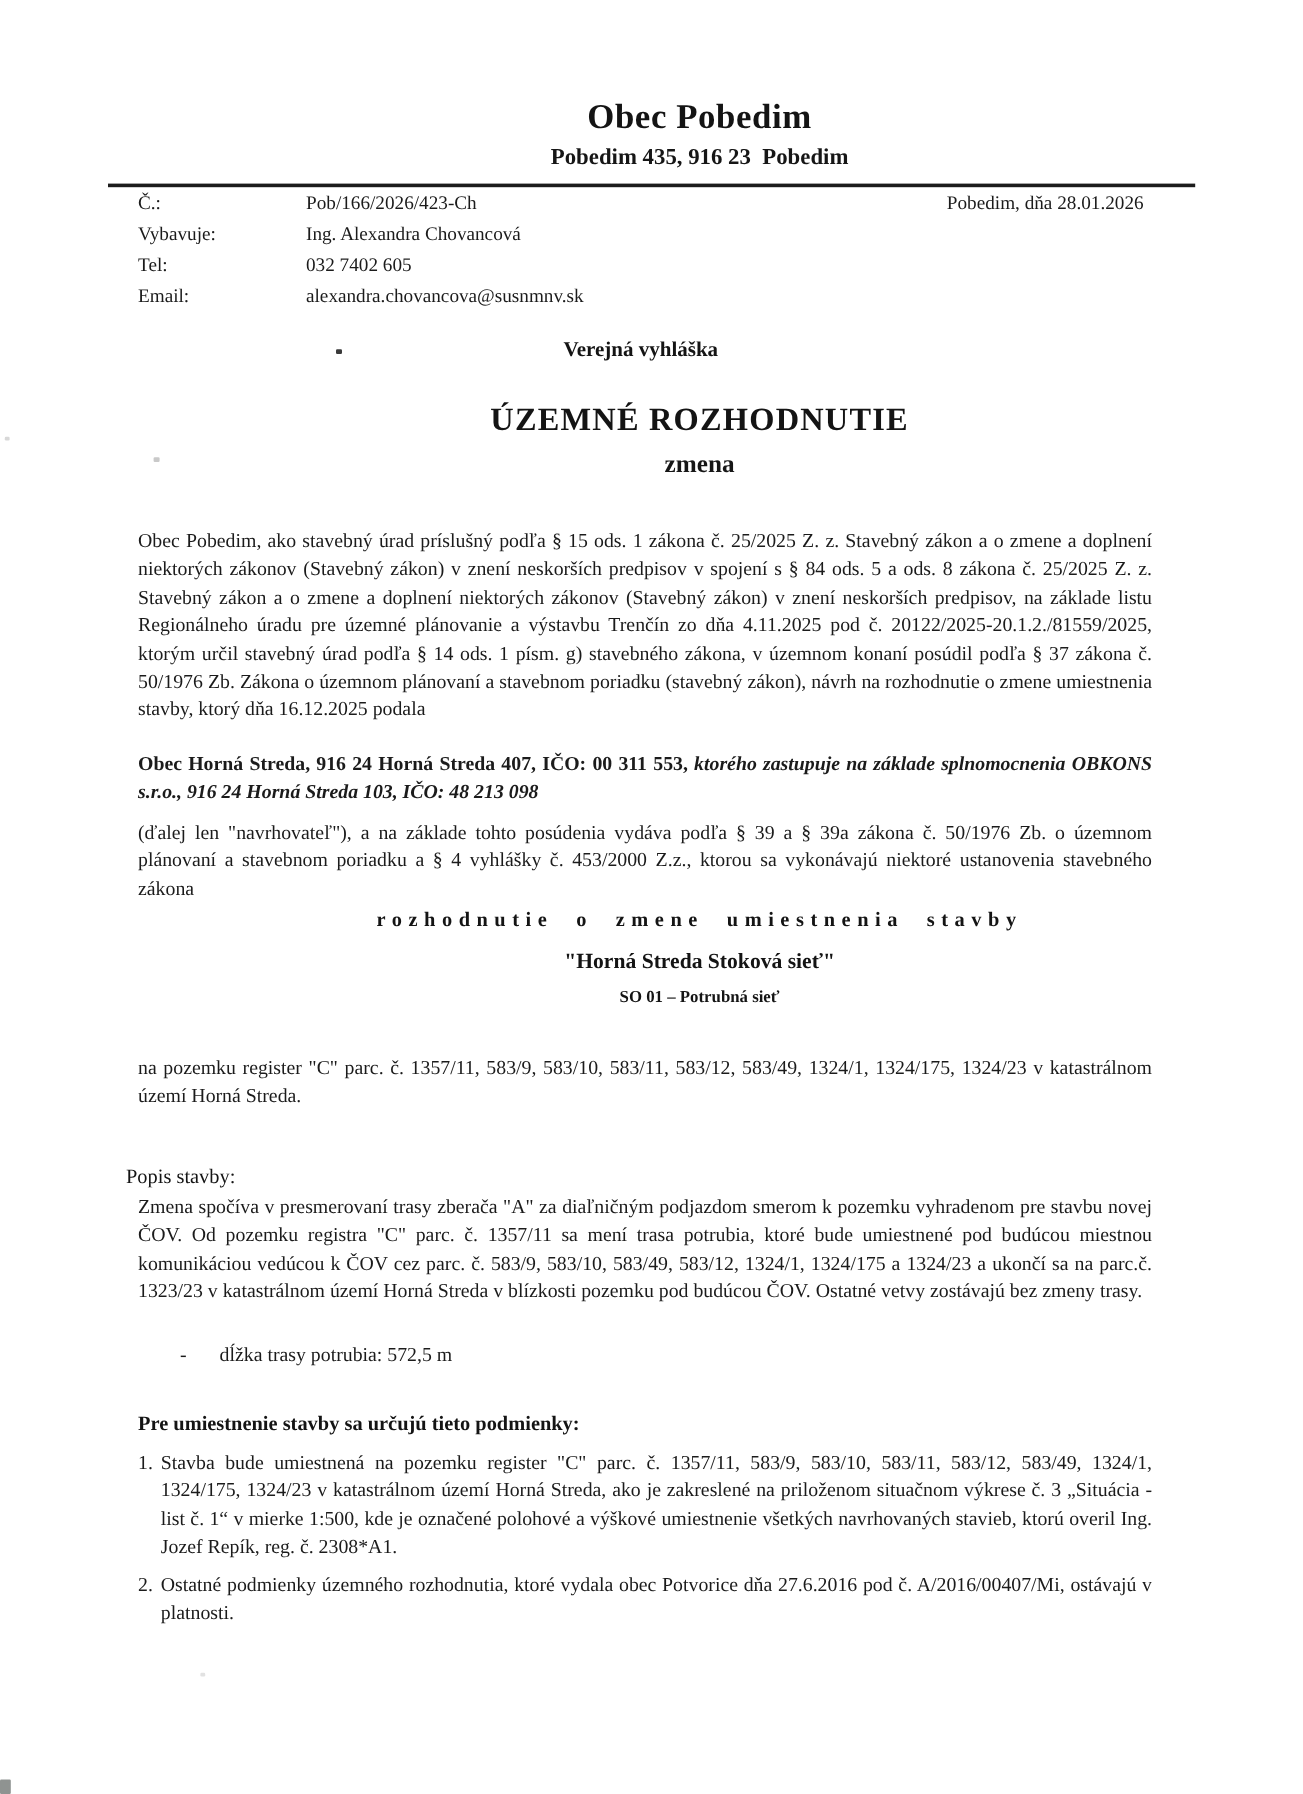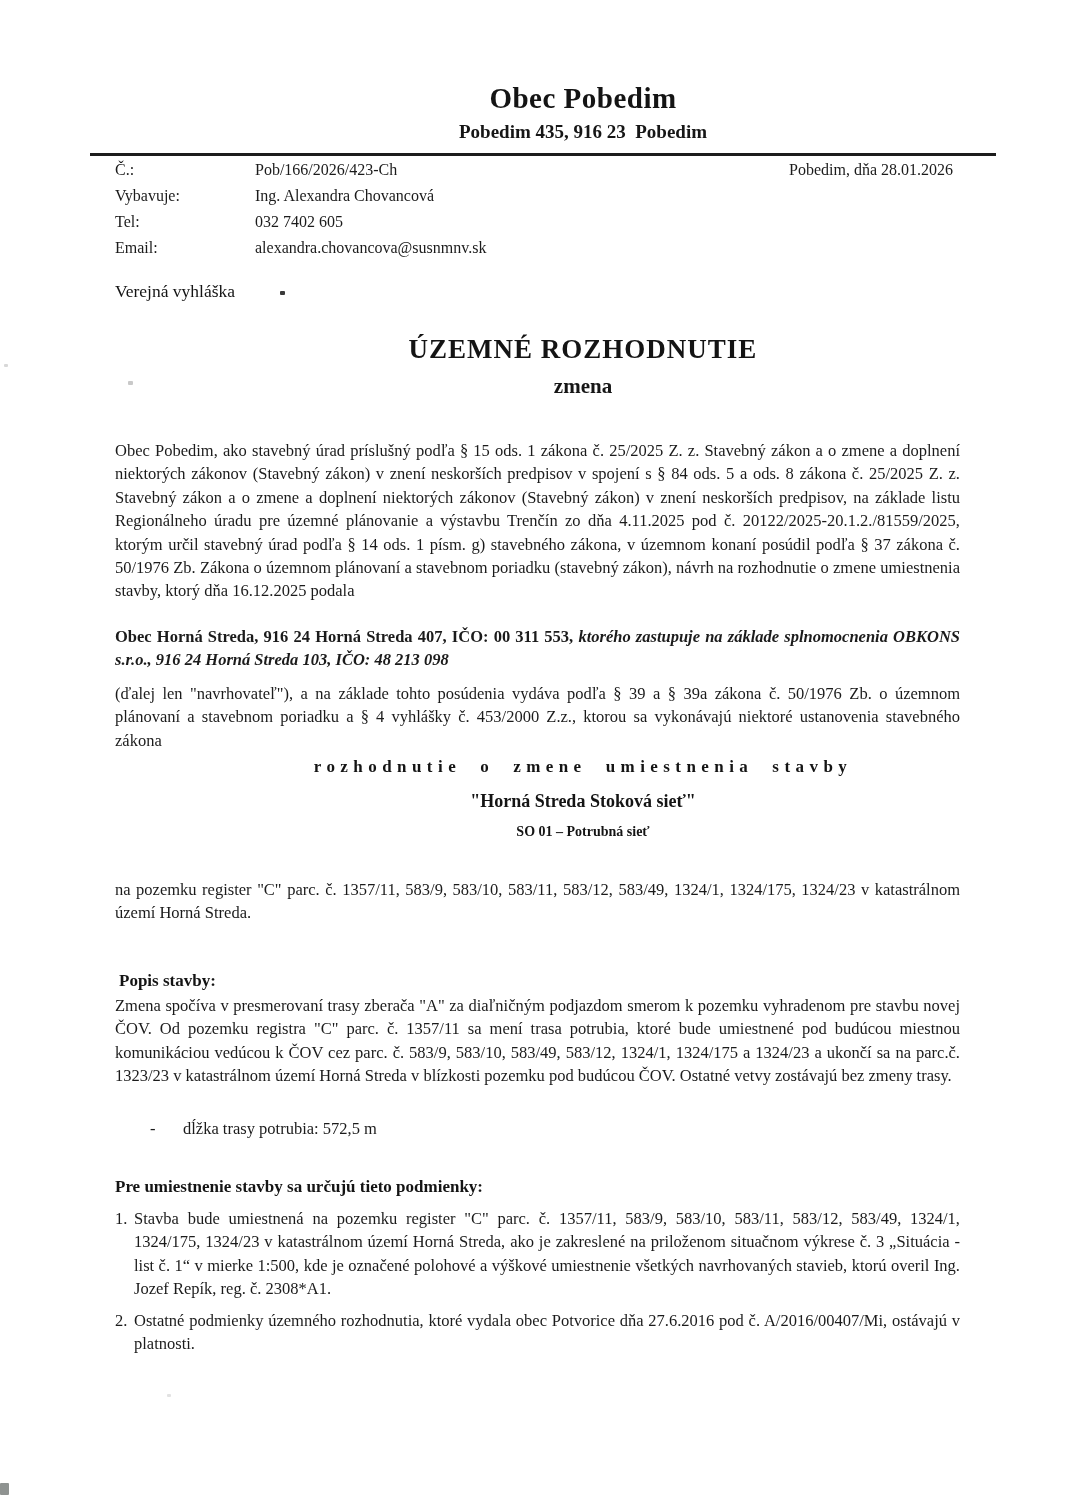--- a/index.html
+++ b/index.html
@@ -28,21 +28,21 @@
     top: 153px; left: 90px; width: 906px; height: 3px;
     background: #1c1c1c;
   }
   .meta-block { top: 161px; left: 115px; width: 845px; font-size: 16px; }
   .meta-row { position: absolute; left: 0; width: 100%; height: 26px; }
   .meta-label { position: absolute; left: 0; }
   .meta-value { position: absolute; left: 140px; }
   .meta-date { position: absolute; right: 7px; top: 0; }
   .notice {
     top: 281px; left: 115px; width: 845px;
-    text-align: left; font-weight: normal; font-size: 17.5px; color: #141414;
+    text-align: center; font-weight: bold; font-size: 17.5px; color: #141414;
     padding-right: 7px; box-sizing: border-box;
   }
   .doc-title {
     top: 334px; left: 0;
     font-size: 27px; font-weight: bold; color: #141414;
     letter-spacing: 1px;
   }
   .doc-subtitle {
     top: 374px; left: 0;
     font-size: 21px; font-weight: bold; color: #161616;
@@ -57,21 +57,21 @@
   .p-applicant .it { font-style: italic; }
   .p-basis { top: 682px; }
   .h-decision {
     top: 757px; left: 0;
     font-size: 17px; font-weight: bold; color: #141414;
     letter-spacing: 0.32em; word-spacing: 0.55em;
   }
   .h-project { top: 791px; left: 0; font-size: 18px; font-weight: bold; color: #141414; }
   .h-object  { top: 824px; left: 0; font-size: 14px; font-weight: bold; color: #141414; }
   .p-parcels { top: 878px; }
-  .h-popis { top: 971px; left: 119px; font-size: 17px; font-weight: bold; color: #141414; }
+  .h-popis { top: 971px; left: 105px; font-size: 17px; font-weight: normal; color: #141414; }
   .p-popis { top: 994px; }
   .bullet-line {
     top: 1117px; left: 150px; width: 810px;
     font-size: 16.5px; line-height: 23.4px;
   }
   .bullet-dash { position: absolute; left: 0; }
   .bullet-text { margin-left: 33px; display: block; }
   .h-conditions { top: 1177px; left: 115px; font-size: 17px; font-weight: bold; color: #141414; }
   .cond-item {
     left: 115px; width: 845px;

